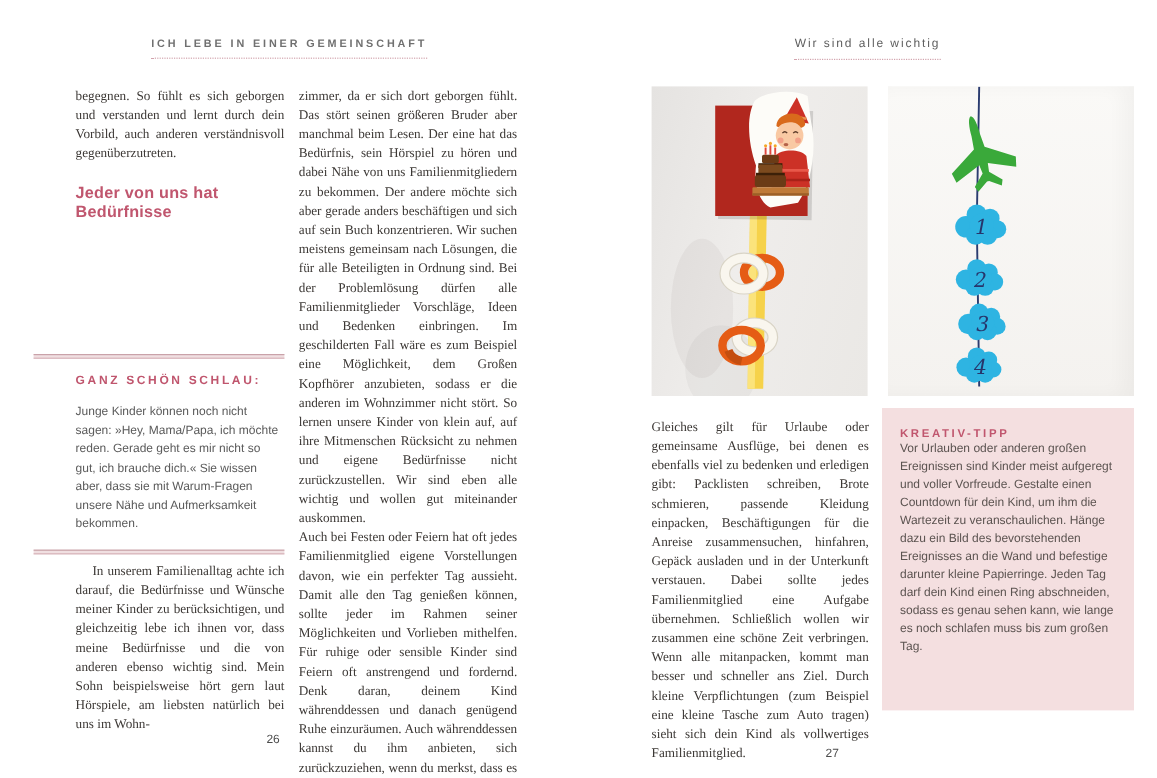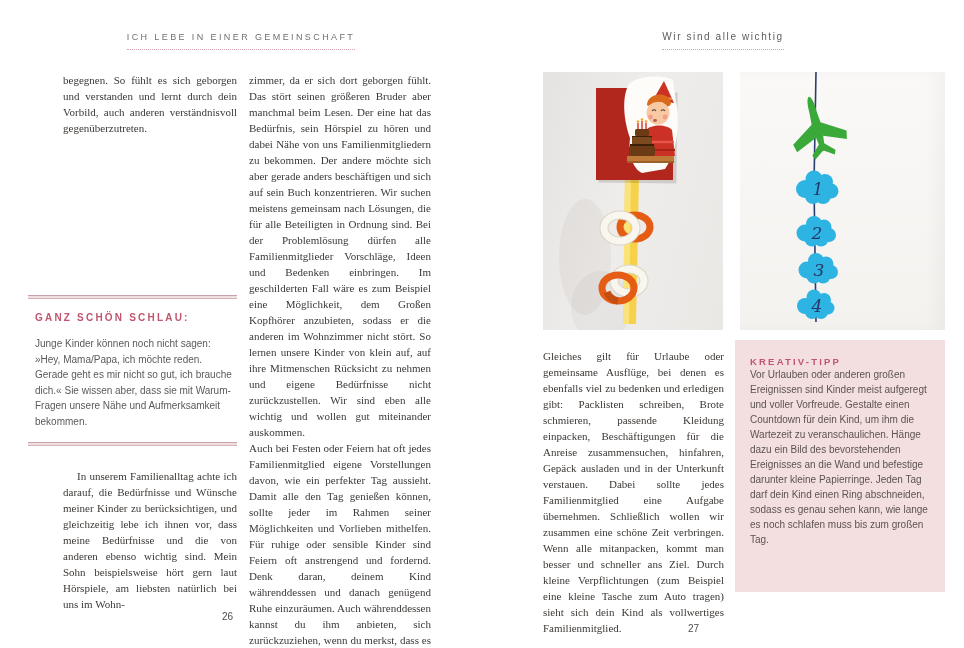--- a/index.html
+++ b/index.html
@@ -10,21 +10,21 @@
     -webkit-font-smoothing:antialiased;
   }
   
   .running-header { position:absolute; top:26px; width:482px; text-align:center; }
   .running-header.left  { left:0; }
   .running-header.right { left:482px; }
   .rh-text {
     display:inline-block; color:#6a6a6a; font-size:9px; letter-spacing:2.4px;
     padding-bottom:7px; border-bottom:1px dotted #d2a3ad;
   }
-  .rh-text.upper { text-transform:uppercase; font-weight:normal; color:#707070; }
+  .rh-text.upper { text-transform:uppercase; font-weight:bold; color:#707070; }
   .rh-text.lower { font-size:10px; letter-spacing:1.6px; color:#5e5e5e; }
 
   
   .serif {
     font-family:"Liberation Serif", serif; font-size:11px; line-height:16px;
     color:#3c3835; text-align:justify; hyphens:auto;
   }
   .col { position:absolute; }
   .col1-top   { left:63px;  top:72px;  width:174px; }
   .col1-para3 { left:63px;  top:468px; width:174px; }
@@ -33,21 +33,21 @@
   .col3       { left:543px; top:348px; width:181px; }
 
   .subhead {
     font-size:13.5px; font-weight:bold; color:#c0566e; letter-spacing:.2px;
     margin:17px 0 10px 0; line-height:1.2;
   }
 
   
   .infobox { position:absolute; left:28px; top:295px; width:209px; }
   .rule { height:4px; background:#f0dfe1; border-top:1px solid #c9a2a9; border-bottom:1px solid #d8b4ba; }
-  .infobox-inner { padding:13px 2px 13px 7px; }
+  .infobox-inner { padding:13px 2px 13px 7px;margin-left:28px; }
   .box-label { font-size:10px; font-weight:bold; letter-spacing:2.2px; color:#c0566e; margin-bottom:13px; }
   .box-body  { font-size:10px; line-height:15.5px; color:#5a5a5a; }
 
   
   .photo { position:absolute; overflow:hidden; }
   .photo1 { left:543px; top:72px; width:180px; height:258px;
             background:linear-gradient(105deg,#e5e3e1 0%,#efedeb 45%,#eae8e5 100%); }
   .photo2 { left:740px; top:72px; width:205px; height:258px;
             background:linear-gradient(180deg,#faf9f7,#f4f2ef);
             box-shadow:inset -10px 0 14px rgba(0,0,0,0.03); }
@@ -73,20 +73,21 @@
 
   <header class="running-header left">
     <span class="rh-text upper">ICH LEBE IN EINER GEMEINSCHAFT</span>
   </header>
   <header class="running-header right">
     <span class="rh-text lower">Wir sind alle wichtig</span>
   </header>
 
   <div class="col col1-top">
     <p class="serif">begegnen. So fühlt es sich geborgen und verstanden und lernt durch dein Vorbild, auch anderen verständnisvoll gegenüberzutreten.</p>
+    <h2 class="subhead">Jeder von uns hat Bedürfnisse</h2>
   </div>
 
   <aside class="infobox">
     <div class="rule"></div>
     <div class="infobox-inner">
       <div class="box-label">GANZ SCHÖN SCHLAU:</div>
       <p class="box-body">Junge Kinder können noch nicht sagen: »Hey, Mama/Papa, ich möchte reden. Gerade geht es mir nicht so gut, ich brauche dich.« Sie wissen aber, dass sie mit Warum-Fragen unsere Nähe und Aufmerksamkeit bekommen.</p>
     </div>
     <div class="rule"></div>
   </aside>

